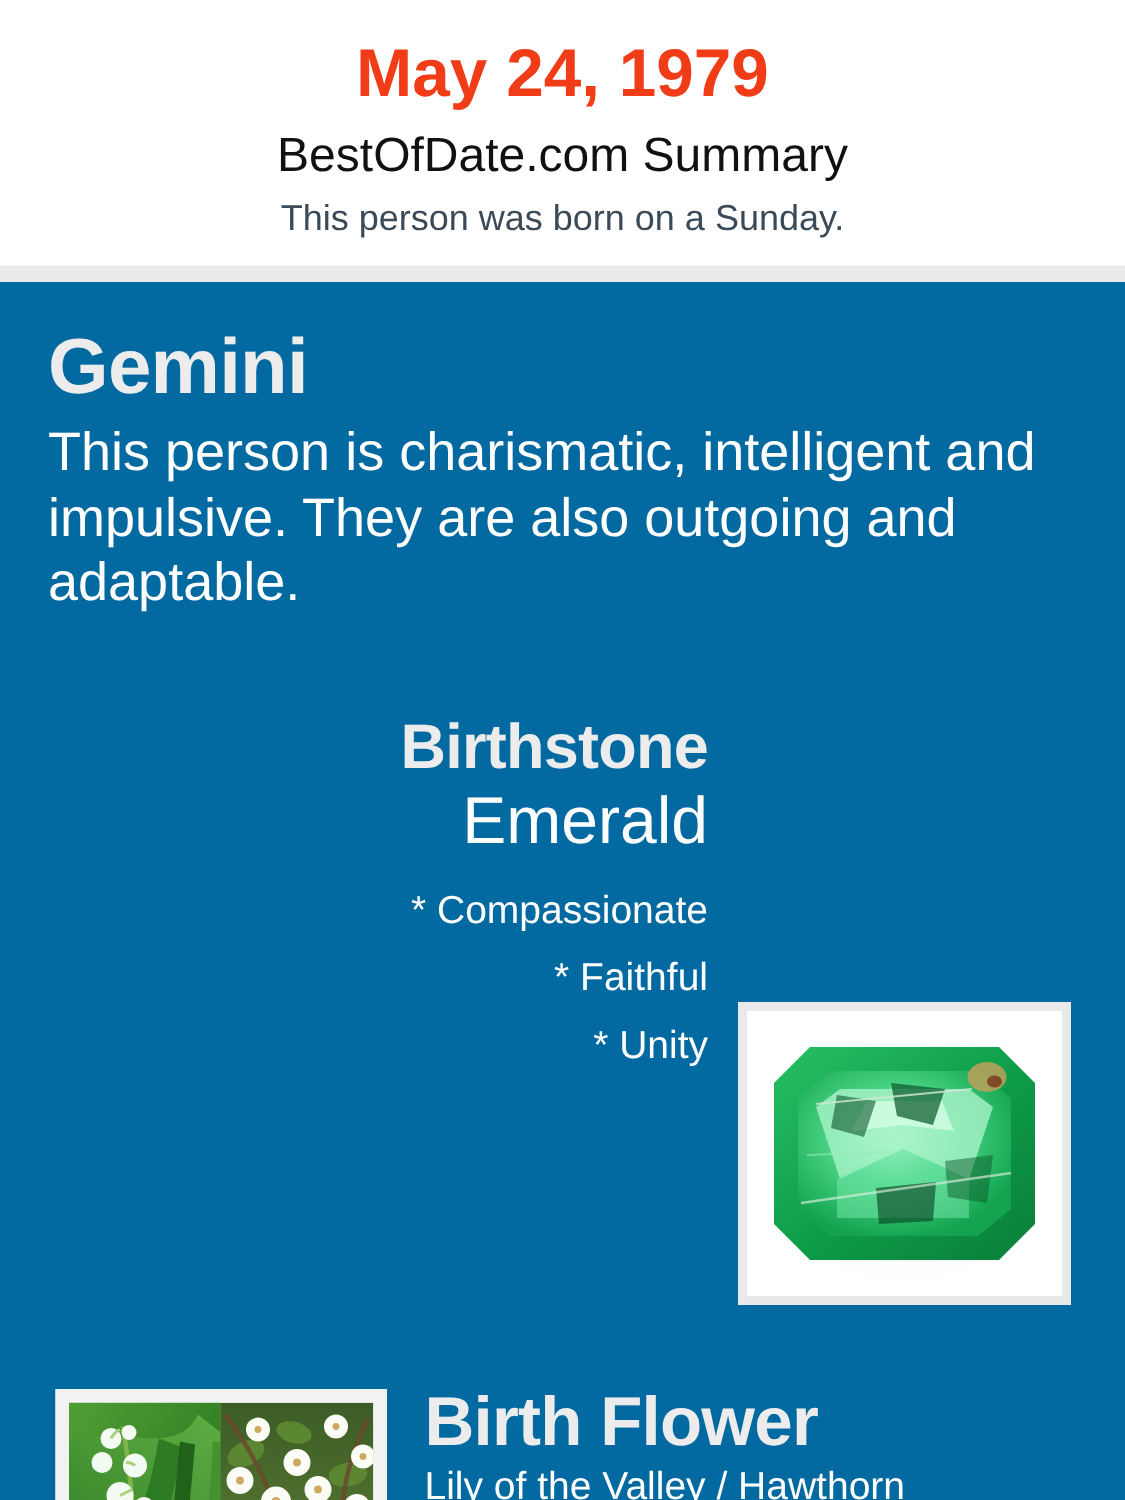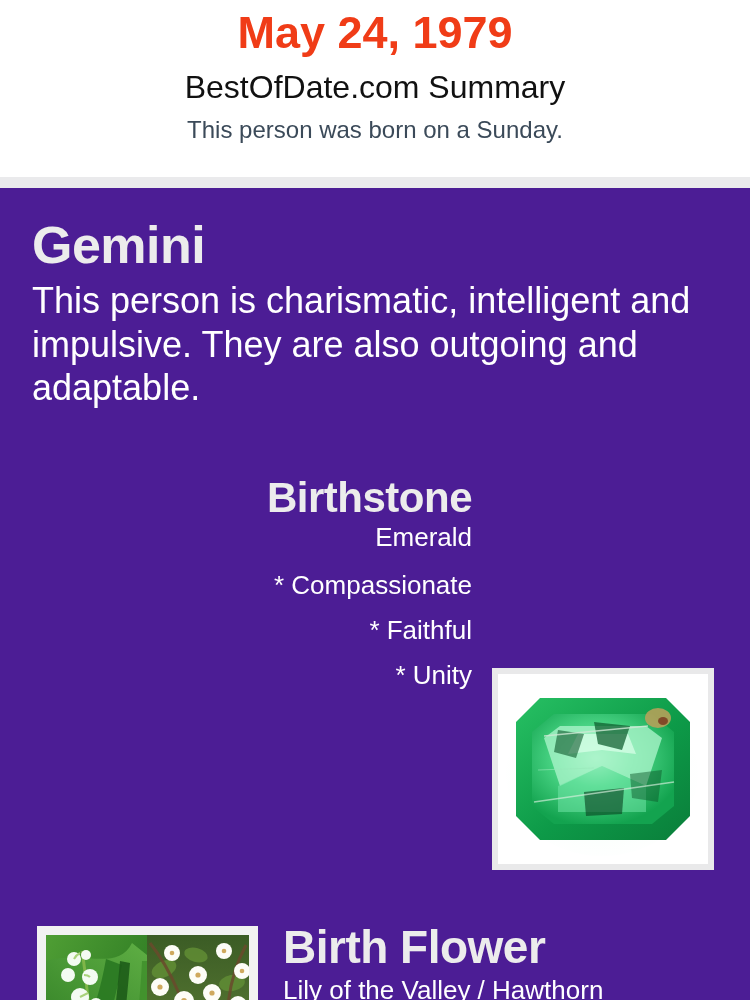--- a/index.html
+++ b/index.html
@@ -9,21 +9,21 @@
     font-family:"Liberation Sans", sans-serif;
     overflow:hidden;
   }
 
   
   .header {
     width:750px;
     height:177px;
     background:#ffffff;
     text-align:center;
-    padding-top:8px;
+    padding-top:24px;
   }
   .date-title {
     font-size:45px;
     font-weight:bold;
     color:#f03c17;
     letter-spacing:0px;
     line-height:1.12;
   }
   .site-summary {
     font-size:32px;
@@ -43,21 +43,21 @@
     width:750px;
     height:11px;
     background:#eaeaec;
   }
 
   
   .purple-panel {
     position:relative;
     width:750px;
     height:812px;
-    background:#4c1d95;
+    background:#0369a1;
     color:#ffffff;
   }
 
   
   .zodiac {
     padding:30px 32px 0 32px;
   }
   .zodiac-name {
     font-size:52px;
     font-weight:bold;
@@ -83,21 +83,21 @@
     text-align:right;
   }
   .section-heading {
     font-size:42px;
     font-weight:bold;
     color:#ececec;
     line-height:1.06;
     letter-spacing:-0.5px;
   }
   .section-sub {
-    font-size:26px;
+    font-size:44px;
     font-weight:normal;
     color:#ffffff;
     line-height:1.18;
     margin-top:1px;
   }
   .trait-list {
     list-style:none;
     margin-top:11px;
   }
   .trait-list li {

